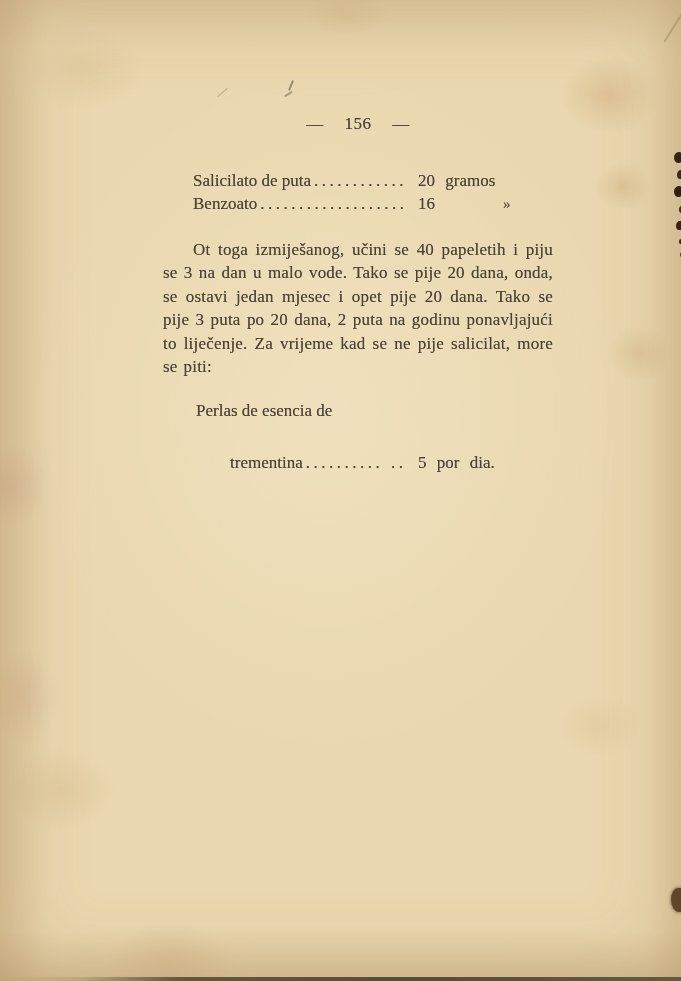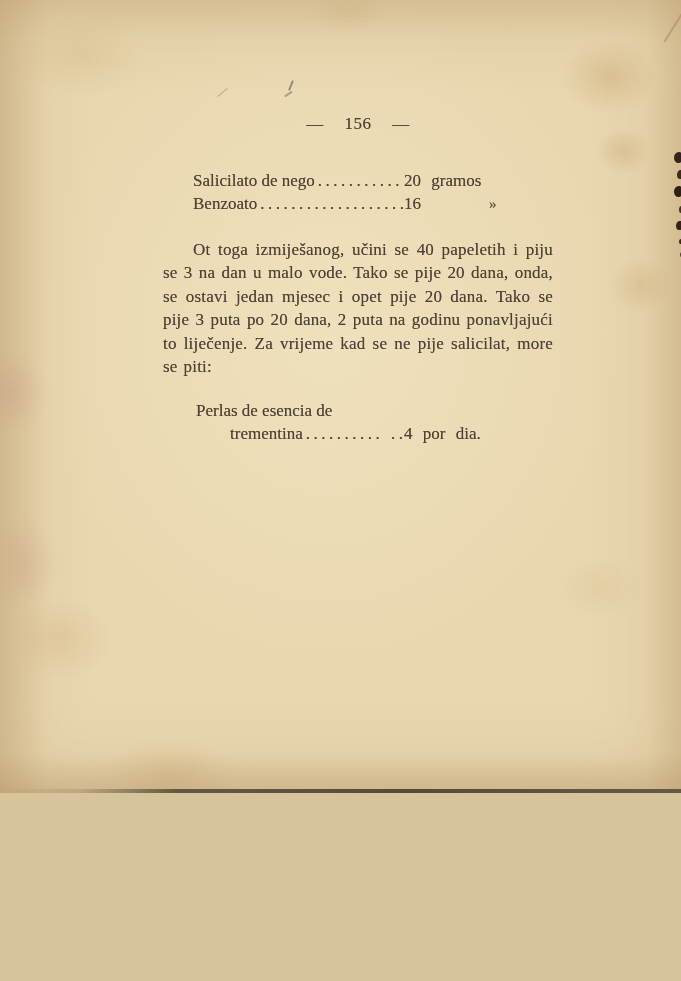--- a/index.html
+++ b/index.html
@@ -2,21 +2,21 @@
 <html><head>
 <meta charset="utf-8">
 <style>
   html,body{margin:0;padding:0;}
   body{
     width:681px;height:981px;overflow:hidden;
     font-family:"Liberation Serif","DejaVu Serif",serif;
     background:#d8c49a;
   }
   .scan{
-    position:relative;width:681px;height:793px;overflow:hidden;
+    position:relative;width:681px;height:981px;overflow:hidden;
     background-color:#e9d7af;
     background-image:
       radial-gradient(ellipse 70px 55px at 89.5% 9.7%,  rgba(199,160,108,0.38), rgba(199,160,108,0) 70%),
       radial-gradient(ellipse 40px 34px at 91.5% 19%,   rgba(192,152,100,0.30), rgba(192,152,100,0) 70%),
       radial-gradient(ellipse 46px 40px at 94% 36%,     rgba(199,163,112,0.30), rgba(199,163,112,0) 70%),
       radial-gradient(ellipse 90px 60px at 12% 7%,      rgba(203,172,120,0.25), rgba(203,172,120,0) 70%),
       radial-gradient(ellipse 55px 60px at 1.5% 49.5%,  rgba(198,152,134,0.28), rgba(198,152,134,0) 70%),
       radial-gradient(ellipse 50px 70px at 3.5% 71%,    rgba(197,150,128,0.24), rgba(197,150,128,0) 70%),
       radial-gradient(ellipse 75px 60px at 9% 80.5%,    rgba(203,166,116,0.26), rgba(203,166,116,0) 70%),
       radial-gradient(ellipse 95px 55px at 25% 98%,     rgba(200,166,116,0.30), rgba(200,166,116,0) 70%),
@@ -40,23 +40,23 @@
     margin:0 0 33px 0;
   }
   .par{margin:0;text-align:justify;word-spacing:1.5px;letter-spacing:0.2px;}
   .par.indented{text-indent:30px;}
   .recipe{white-space:nowrap;}
   .recipe-1{margin:25px 0 21px 30px;}
   .recipe-2{margin:20px 0 20px 33px;font-family:Liberation Serif, serif;}
   .recipe-line{display:flex;align-items:baseline;line-height:23.5px;}
   .line-left{width:210px;overflow:hidden;white-space:nowrap;flex:0 0 auto;}
   .recipe-2 .line-left{width:207px;}
-  .recipe-line.sub .line-left{padding-left:34px;box-sizing:border-box;}
+  .recipe-line.sub .line-left{padding-left:34px;box-sizing:border-box;margin-top:29px;}
   .leader{letter-spacing:3.5px;padding-left:3px;}
-  .line-value{margin-left:1px;flex:0 0 auto;word-spacing:6px;}
+  .line-value{margin-left:15px;flex:0 0 auto;word-spacing:6px;}
   .line-suffix{margin-left:68px;flex:0 0 auto;font-size:15px;color:#5a4e3e;}
   
   .artifact{position:absolute;pointer-events:none;}
   .edge-ink{
     right:-2px;top:152px;width:9px;height:11px;background:#33241a;border-radius:55% 45% 50% 50%;
     box-shadow: 2px 17px 0 -1px #3a2a1c, 0px 34px 0 0px #2e2014,
                 3px 52px 0 -2px #46301e, 1px 68px 0 -1px #33241a,
                 2px 84px 0 -3px #3a2a1c, 3px 97px 0 -3px #514030;
   }
   .corner-blot{
@@ -81,42 +81,42 @@
 
 <div class="scan">
 
   <div class="text-block">
 
     <div class="page-header">— 156 —</div>
 
 
     <div class="recipe recipe-1">
       <div class="recipe-line">
-        <span class="line-left"><span>Salicilato de nego</span><span class="leader">............</span></span>
+        <span class="line-left"><span>Salicilato de puta</span><span class="leader">............</span></span>
         <span class="line-value">20 gramos</span>
         <span class="line-suffix"></span>
       </div>
       <div class="recipe-line">
         <span class="line-left"><span>Benzoato</span><span class="leader">....................</span></span>
         <span class="line-value">16</span>
         <span class="line-suffix">»</span>
       </div>
     </div>
 
     <p class="par indented">Ot toga izmiješanog, učini se 40 papeletih i piju se 3 na dan u malo vode. Tako se pije 20 dana, onda, se ostavi jedan mjesec i opet pije 20 dana. Tako se pije 3 puta po 20 dana, 2 puta na godinu ponavljajući to liječenje. Za vrijeme kad se ne pije salicilat, more se piti:</p>
 
     <div class="recipe recipe-2">
       <div class="recipe-line">
         <span class="line-left"><span>Perlas de esencia de</span><span class="leader"></span></span>
         <span class="line-value"></span>
         <span class="line-suffix"></span>
       </div>
       <div class="recipe-line sub">
         <span class="line-left"><span>trementina</span><span class="leader">.......... ..</span></span>
-        <span class="line-value">4 por dia.</span>
+        <span class="line-value">5 por dia.</span>
         <span class="line-suffix"></span>
       </div>
     </div>
 
 
   </div>
 
   <div class="artifact edge-ink"></div>
   <div class="artifact corner-blot"></div>
   <div class="artifact bottom-edge"></div>

